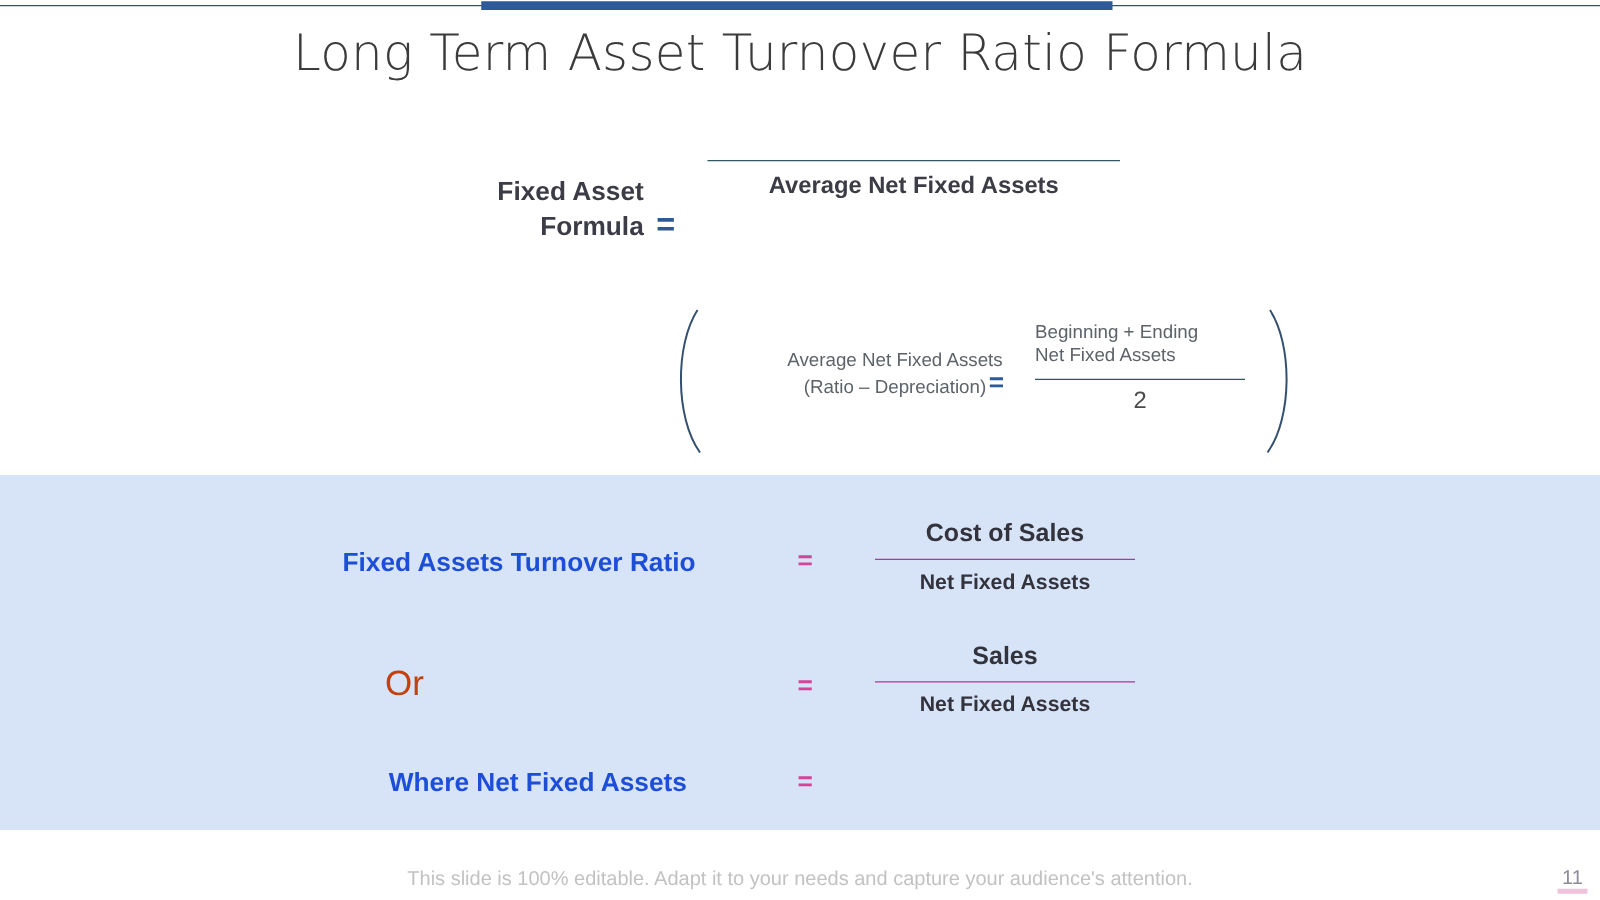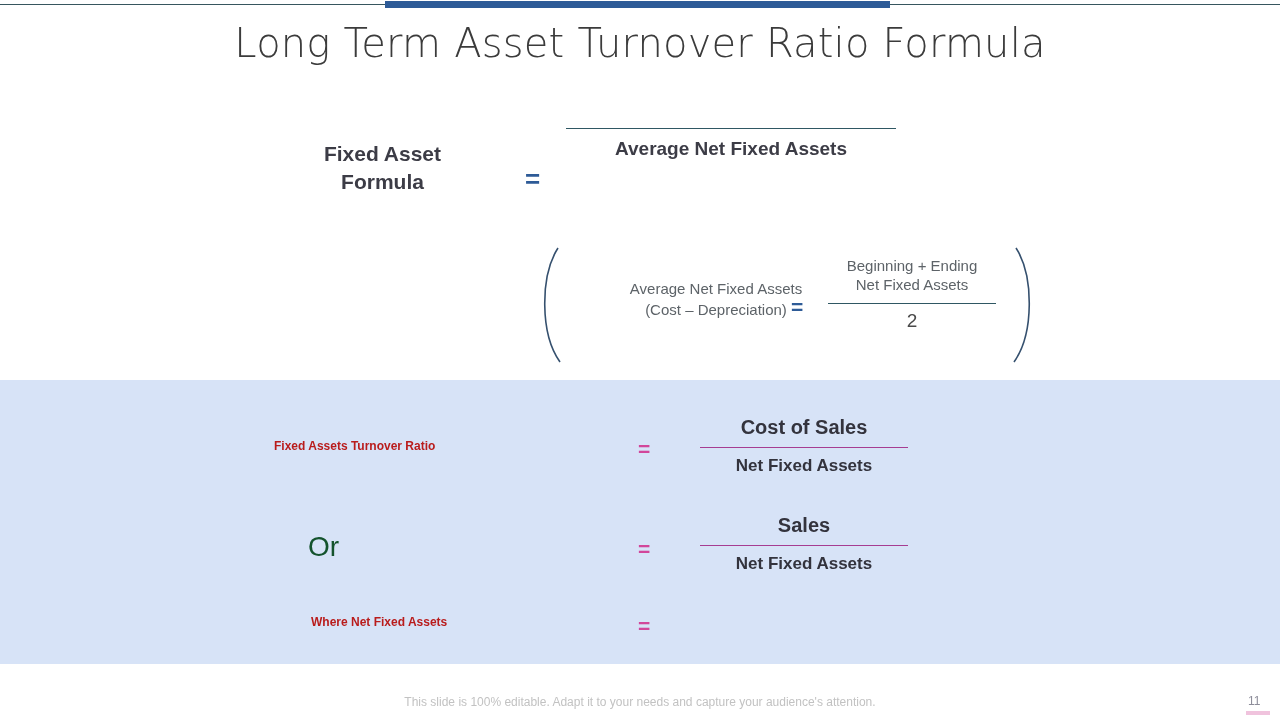--- a/index.html
+++ b/index.html
@@ -45,21 +45,21 @@
     letter-spacing: 0.2px;
     color: #3b3b3b;
     white-space: nowrap;
   }
 
   
   .formula-1-label {
     position: absolute;
     left: 250px; top: 140px;
     width: 265px;
-    text-align: center;
+    text-align: right;
     font-size: 21px;
     font-weight: bold;
     color: #3c3c46;
     line-height: 28px;
   }
   .eq-blue {
     position: absolute;
     font-size: 26px;
     font-weight: bold;
     color: #2e5b97;
@@ -116,21 +116,20 @@
     font-weight: bold;
     color: #2e5b97;
     line-height: 1;
   }
   .frac-2 {
     position: absolute;
     left: 290px; top: 10px;
     width: 168px;
   }
   .frac-2 .numer {
-    text-align: center;
     font-size: 15px;
     color: #5d6368;
     line-height: 19px;
     padding-bottom: 9px;
   }
   .frac-2 .bar {
     height: 1px;
     background: #2f5763;
     width: 100%;
   }
@@ -144,23 +143,23 @@
   
   .blue-panel {
     position: absolute;
     left: 0; top: 380px;
     width: 1280px; height: 284px;
     background: #d7e3f7;
   }
 
   .row-label {
     position: absolute;
-    font-size: 12px;
-    font-weight: bold;
-    color: #b91c1c;
+    font-size: 21px;
+    font-weight: bold;
+    color: #1d4ed8;
     white-space: nowrap;
   }
   .eq-pink {
     position: absolute;
     font-size: 21px;
     font-weight: bold;
     color: #d2469a;
     line-height: 1;
   }
   .frac-pink { position: absolute; width: 208px; }
@@ -182,47 +181,47 @@
     font-weight: bold;
     color: #33333d;
     padding-top: 8px;
   }
 
   .or-word {
     position: absolute;
     left: 308px; top: 533px;
     font-size: 28px;
     font-weight: 400;
-    color: #14532d;
+    color: #c2410c;
     line-height: 1;
   }
 
   .plain-rhs {
     position: absolute;
     font-size: 17px;
     font-weight: bold;
     color: #33333d;
     white-space: nowrap;
   }
 
   
   .footer-note {
     position: absolute;
     left: 0; top: 695px;
     width: 1280px;
     text-align: center;
-    font-size: 12px;
+    font-size: 16px;
     color: #c2c2c2;
   }
   .page-number {
     position: absolute;
     left: 1248px; top: 694px;
-    font-size: 12px;
+    font-size: 16px;
     color: #8d8d9a;
-    text-align: left;
+    text-align: center;
     width: 20px;
   }
   .page-underline {
     position: absolute;
     left: 1246px; top: 711px;
     width: 24px; height: 4px;
     background: #f0c3dd;
   }
 </style>
 </head>
@@ -248,21 +247,21 @@
   </div>
 
   <div class="bracket-group">
     <svg class="bracket-svg" width="498" height="118" viewBox="0 0 498 118">
       <path d="M 20 2 C 2 30, 2 88, 22 116" fill="none" stroke="#35506e" stroke-width="1.6"></path>
       <path d="M 478 2 C 496 30, 496 88, 476 116" fill="none" stroke="#35506e" stroke-width="1.6"></path>
     </svg>
 
     <div class="avg-label">
       <div>Average Net Fixed Assets</div>
-      <div>(Cost – Depreciation)</div>
+      <div>(Ratio – Depreciation)</div>
     </div>
 
     <div class="eq-2">=</div>
 
     <div class="frac-2">
       <div class="numer">
         <div>Beginning + Ending</div>
         <div>Net Fixed Assets</div>
       </div>
       <div class="bar"></div>

